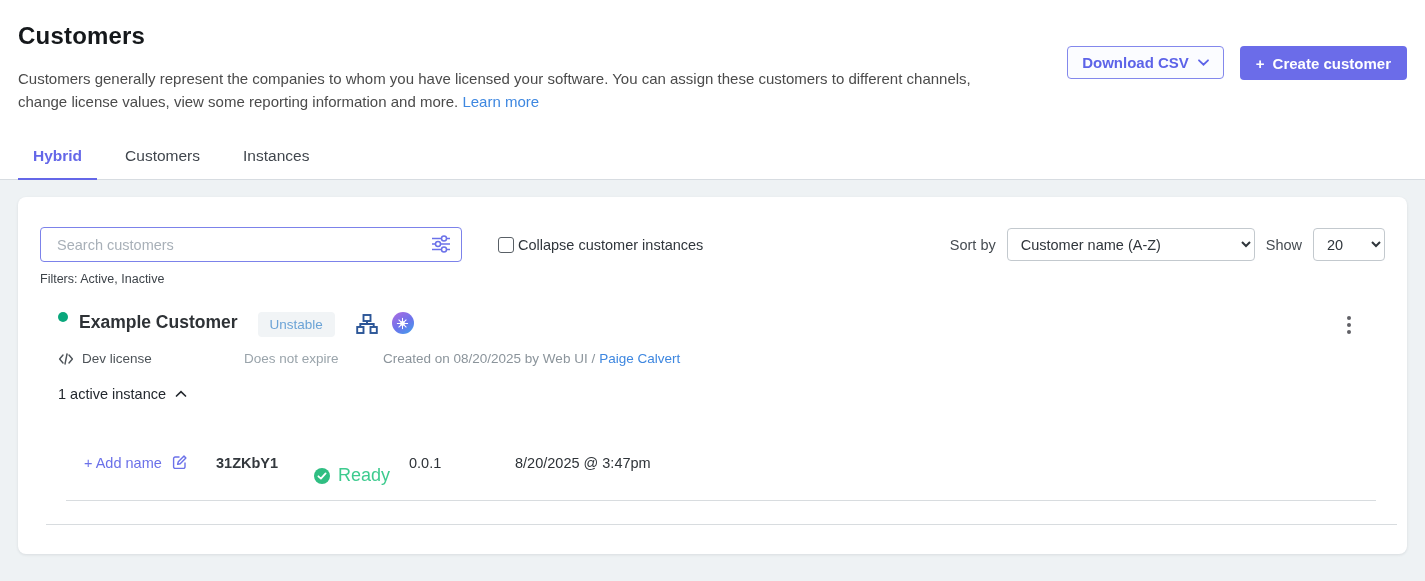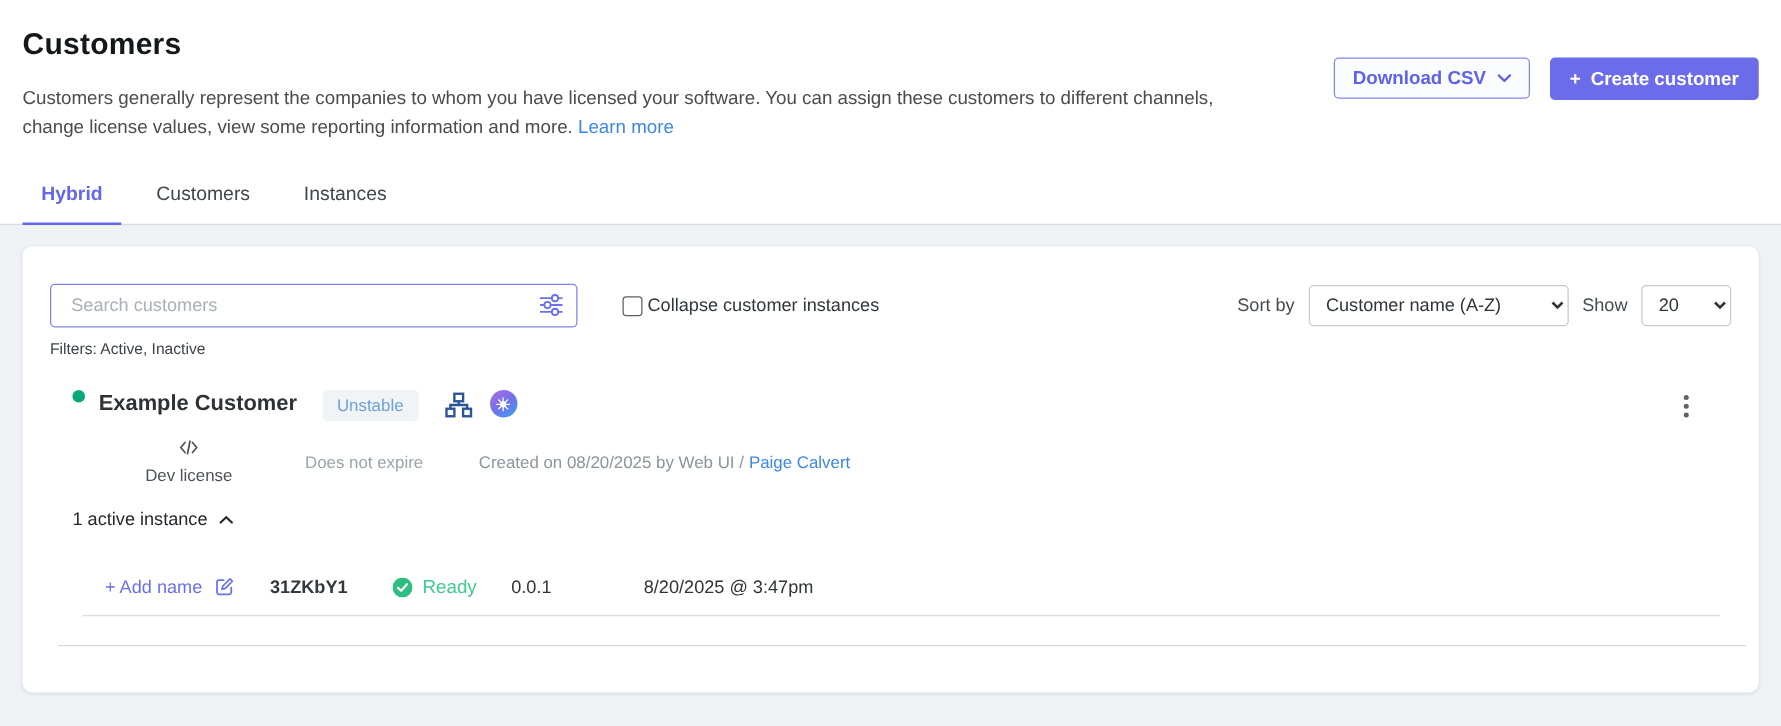--- a/index.html
+++ b/index.html
@@ -51,51 +51,51 @@
   .search-input::placeholder { color:#a8b0b8; }
   .sliders-btn { position:absolute; right:11px; top:8px; cursor:pointer; line-height:0; }
   .collapse { display:flex; align-items:center; gap:4px; margin-left:36px; font-size:14.5px; color:#30363c; cursor:pointer; }
   .checkbox { width:16px; height:16px; border:1px solid #596066; border-radius:3px; background:#fff; appearance:none; margin:0; cursor:pointer; }
   .sort { margin-left:auto; display:flex; align-items:center; gap:11px; font-size:14.5px; color:#454b51; }
   .sel {
     height:33px; border:1px solid #c3c9ce; border-radius:4px; background:#fff;
     font-size:14.5px; color:#2f353b; padding:0 6px 0 9px;
     font-family:"Liberation Sans", sans-serif; cursor:pointer;
   }
-  .sel-sort { width:208px; }
+  .sel-sort { width:248px; }
   .sel-show { width:72px; }
   .filters-note { margin-top:10px; font-size:12.5px; color:#3d4349; }
   
   .customer { margin-top:26px; padding-left:18px; }
   .cust-head { display:flex; align-items:flex-start; }
   .dot { width:10px; height:10px; border-radius:50%; background:#09a77c; flex:none; }
   .cust-name { margin-left:11px; font-size:17.5px; font-weight:700; color:#2e3236; }
   .badge { margin-left:20px; background:#f1f4f6; color:#6ba3d6; font-size:13.5px; padding:5px 12px; border-radius:4px; }
   .icon-sitemap { margin-left:20px; line-height:0; }
   .icon-k8s {
     margin-left:13px; width:22px; height:22px; border-radius:50%;
     background:linear-gradient(145deg,#b06ae0 0%,#6b74ec 55%,#3fa3ea 100%);
     display:flex; align-items:center; justify-content:center; flex:none;
   }
   .kebab { margin-left:auto; margin-right:30px; display:flex; flex-direction:column; gap:3px; padding:4px; cursor:pointer; }
   .kebab i { width:4px; height:4px; border-radius:50%; background:#606066; }
   .cust-meta { display:flex; align-items:center; margin-top:13px; font-size:13.5px; }
-  .meta-license { display:flex; align-items:center; gap:8px; color:#4d5358; width:186px;flex-direction:column; }
+  .meta-license { display:flex; align-items:center; gap:8px; color:#4d5358; width:186px; }
   .meta-expire { color:#9aa4ab; width:139px; }
   .meta-created { color:#8b949b; }
   .meta-created a { margin-left:4px; }
   .toggle { margin-top:20px; display:flex; align-items:center; gap:9px; font-size:14.5px; color:#23282e; cursor:pointer; }
   
   .itable { margin-left:8px; margin-top:23px; width:1310px; }
   .thead, .trow { display:grid; grid-template-columns:132px 98px 95px 106px 1fr; padding-left:18px; align-items:center; }
   .thead { padding-bottom:15px; font-weight:700; font-size:14.5px; color:#1d2125; border-bottom:1px solid #d8dcdf; }
   .trow { padding-top:14px; padding-bottom:14px; font-size:14.5px; color:#2e3338; border-bottom:1px solid #d8dcdf; }
   .add-name { display:flex; align-items:center; gap:9px; color:#6b71e9; font-size:14.5px; cursor:pointer; }
   .iid { font-weight:600; color:#33383d; }
-  .status { display:flex; align-items:center; gap:8px; color:#3ecb8f; font-size:15px; }
+  .status { display:flex; align-items:center; gap:8px; color:#3ecb8f; font-size:18px;margin-top:26px; }
   .block-divider { margin:23px -12px 0; border-top:1px solid #d8dcdf; }
 </style>
 </head>
 <body>
 
 <div class="top">
   <div class="header-row">
     <div>
       <h1 class="page-title">Customers</h1>
       <p class="desc"><span>Customers generally represent the companies to whom you have licensed your software. You can assign these customers to different channels, change license values, view some reporting information and more.</span>

